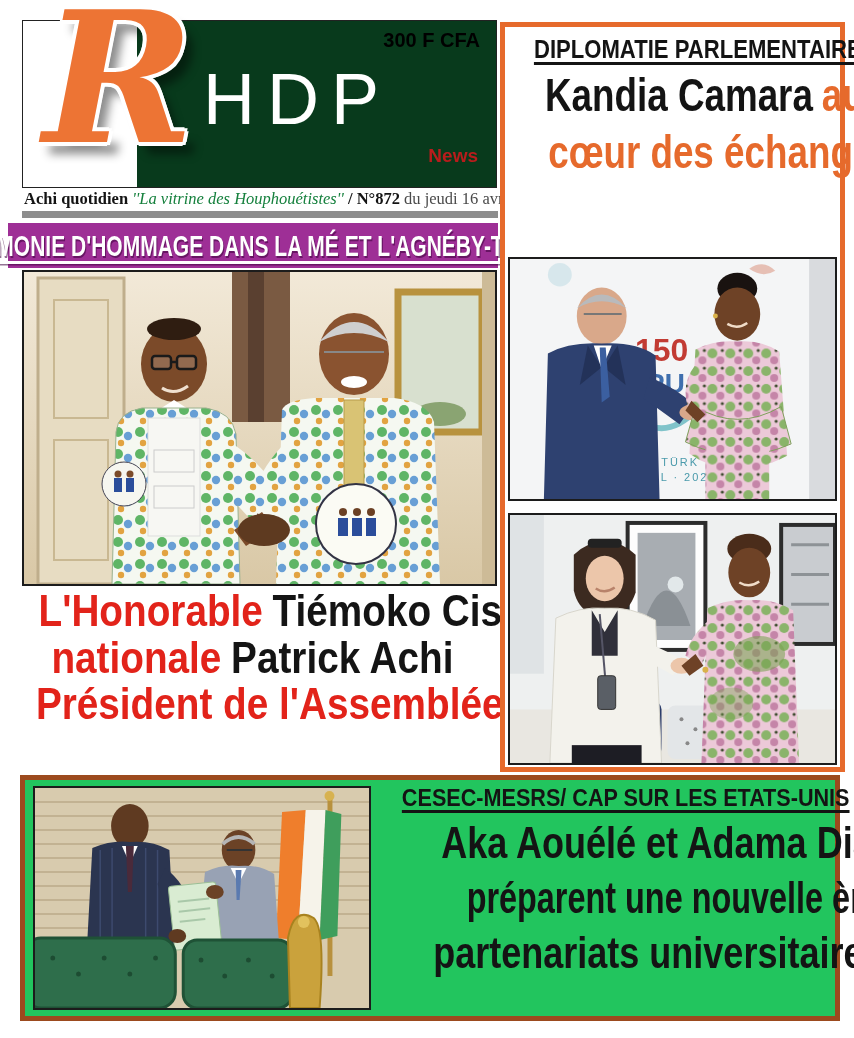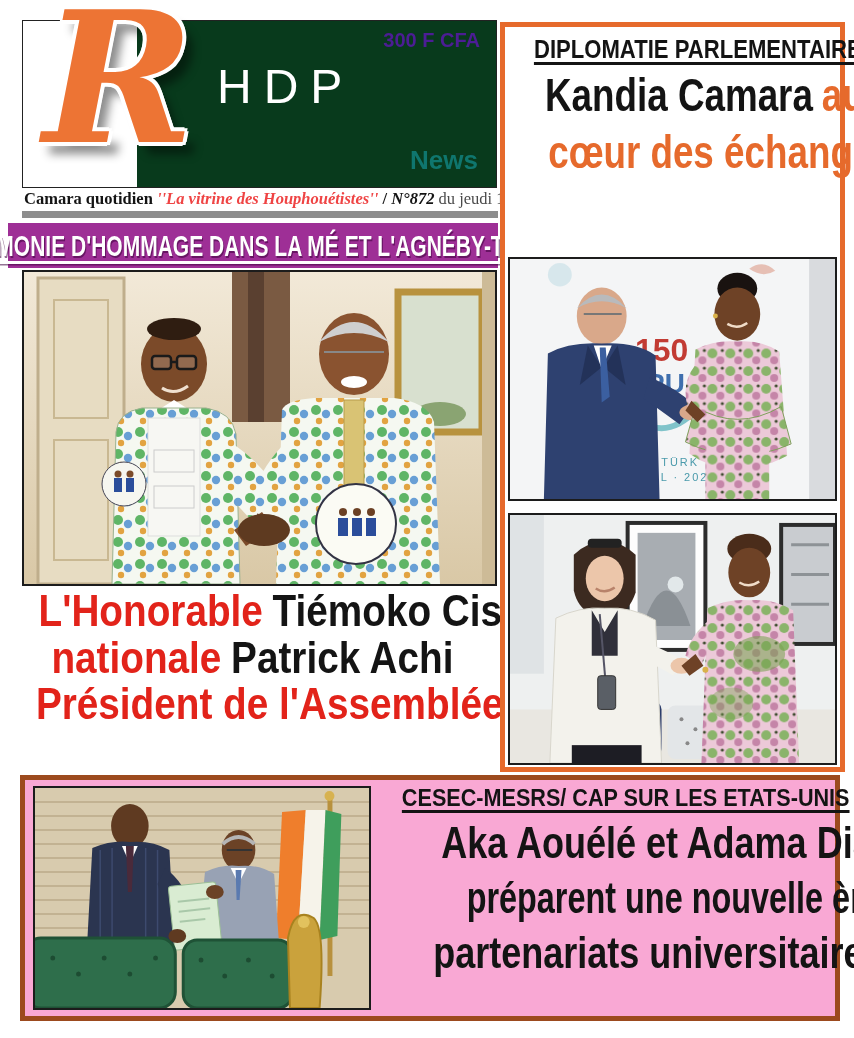--- a/index.html
+++ b/index.html
@@ -11,32 +11,32 @@
   .ph{border:2px solid #1c1c1c;background:#ddd;overflow:hidden;}
   .ph svg{display:block;}
 
   
   .masthead{left:22px;top:20px;width:473px;height:166px;border:1px solid #222;background:#fff;}
   .mast-green{position:absolute;left:114px;top:0;right:0;bottom:0;background:#083A1C;}
   .logo-r{position:absolute;left:20px;top:-34px;z-index:3;line-height:1;
           font-family:"DejaVu Serif",serif;font-style:italic;font-weight:bold;font-size:182px;color:#ED7434;
           text-shadow:3px 3px 0 #fff,-3px -3px 0 #fff,3px -3px 0 #fff,-3px 3px 0 #fff,
                       0 4px 0 #fff,0 -4px 0 #fff,4px 0 0 #fff,-4px 0 0 #fff,10px 12px 10px rgba(0,0,0,.45);}
-  .logo-hdp{position:absolute;left:194px;top:42px;z-index:2;color:#fff;font-size:48px;font-weight:normal;
+  .logo-hdp{position:absolute;left:180px;top:42px;z-index:2;color:#fff;font-size:72px;font-weight:normal;
             letter-spacing:12px;line-height:1;}
-  .logo-news{position:absolute;right:18px;top:124px;z-index:2;color:#0f766e;font-size:26px;font-weight:bold;}
-  .price{position:absolute;right:16px;top:8px;z-index:2;color:#4c1d95;font-weight:bold;font-size:20px;}
+  .logo-news{position:absolute;right:18px;top:124px;z-index:2;color:#b91c1c;font-size:19px;font-weight:bold;}
+  .price{position:absolute;right:16px;top:8px;z-index:2;color:#000000;font-weight:bold;font-size:20px;}
 
   
   .tagline{left:24px;top:189px;width:478px;font-family:"Liberation Serif",serif;font-size:16.5px;
            white-space:nowrap;color:#141414;}
   .tg-prefix{font-weight:bold;}
-  .tg-quote{font-style:italic;font-weight:bold;color:#ef4444;}
+  .tg-quote{font-style:italic;font-weight:normal;color:#15803d;}
   .tg-sep{font-weight:bold;}
-  .tg-issue{font-weight:bold;font-style:italic;}
+  .tg-issue{font-weight:bold;}
   .tg-date{color:#4a4a4a;}
   .gray-bar{left:22px;top:211px;width:476px;height:7px;background:#8d8d8d;}
 
   
   .sx{display:inline-block;white-space:nowrap;transform-origin:50% 50%;}
   .cx70{transform:scaleX(.70);} .cx72{transform:scaleX(.72);} .cx80{transform:scaleX(.80);}
   .cx85{transform:scaleX(.85);} .cx88{transform:scaleX(.88);} .cx90{transform:scaleX(.90);}
   .red{color:#E2231A;} .blk{color:#141414;} .org{color:#E66A2C;}
   .after{margin-left:11px;}
   .kick{text-decoration:underline;text-decoration-thickness:2.5px;text-underline-offset:4px;}
@@ -56,41 +56,41 @@
   
   .right-box{left:500px;top:22px;width:345px;height:750px;border:5px solid #E66A2C;
              background:#fff;box-sizing:border-box;}
   .right-kicker{margin-top:7px;text-align:center;font-size:26px;font-weight:bold;color:#141414;}
   .right-headline{margin-top:2px;text-align:right;font-weight:bold;font-size:46px;line-height:57px;}
   .rphoto1{position:absolute;left:3px;top:230px;width:325px;height:240px;}
   .rphoto2{position:absolute;left:3px;top:486px;width:325px;height:248px;}
 
   
   .bottom-box{left:20px;top:775px;width:820px;height:246px;border:5px solid #9C4A1E;
-              background:#f9a8d4;box-sizing:border-box;}
+              background:#22c55e;box-sizing:border-box;}
   .bphoto{position:absolute;left:8px;top:6px;width:334px;height:220px;}
   .bottom-text{position:absolute;left:352px;top:4px;width:454px;text-align:center;}
   .bkicker{font-size:24px;font-weight:bold;color:#141414;}
   .bheadline{margin-top:3px;font-weight:bold;color:#141414;font-size:45px;line-height:55px;}
 </style>
 </head>
 <body>
 
 <div>
 
   <header class="abs masthead">
     <div class="mast-green"></div>
     <div class="price">300 F CFA</div>
     <div class="logo-r">R</div>
     <div class="logo-hdp">HDP</div>
     <div class="logo-news">News</div>
   </header>
 
   <div class="abs tagline">
-    <span class="tg-prefix">Camara quotidien</span>
+    <span class="tg-prefix">Achi quotidien</span>
     <span class="tg-quote">''La vitrine des Houphouétistes''</span>
     <span class="tg-sep">/</span>
     <span class="tg-issue">N°872</span>
     <span class="tg-date">du jeudi 16 avril 2026</span>
   </div>
   <div class="abs gray-bar"></div>
 
   <div class="abs purple-banner">
     <span class="banner-text sx cx70">CÉRÉMONIE D'HOMMAGE DANS LA MÉ ET L'AGNÉBY-TIASSA</span>
   </div>

